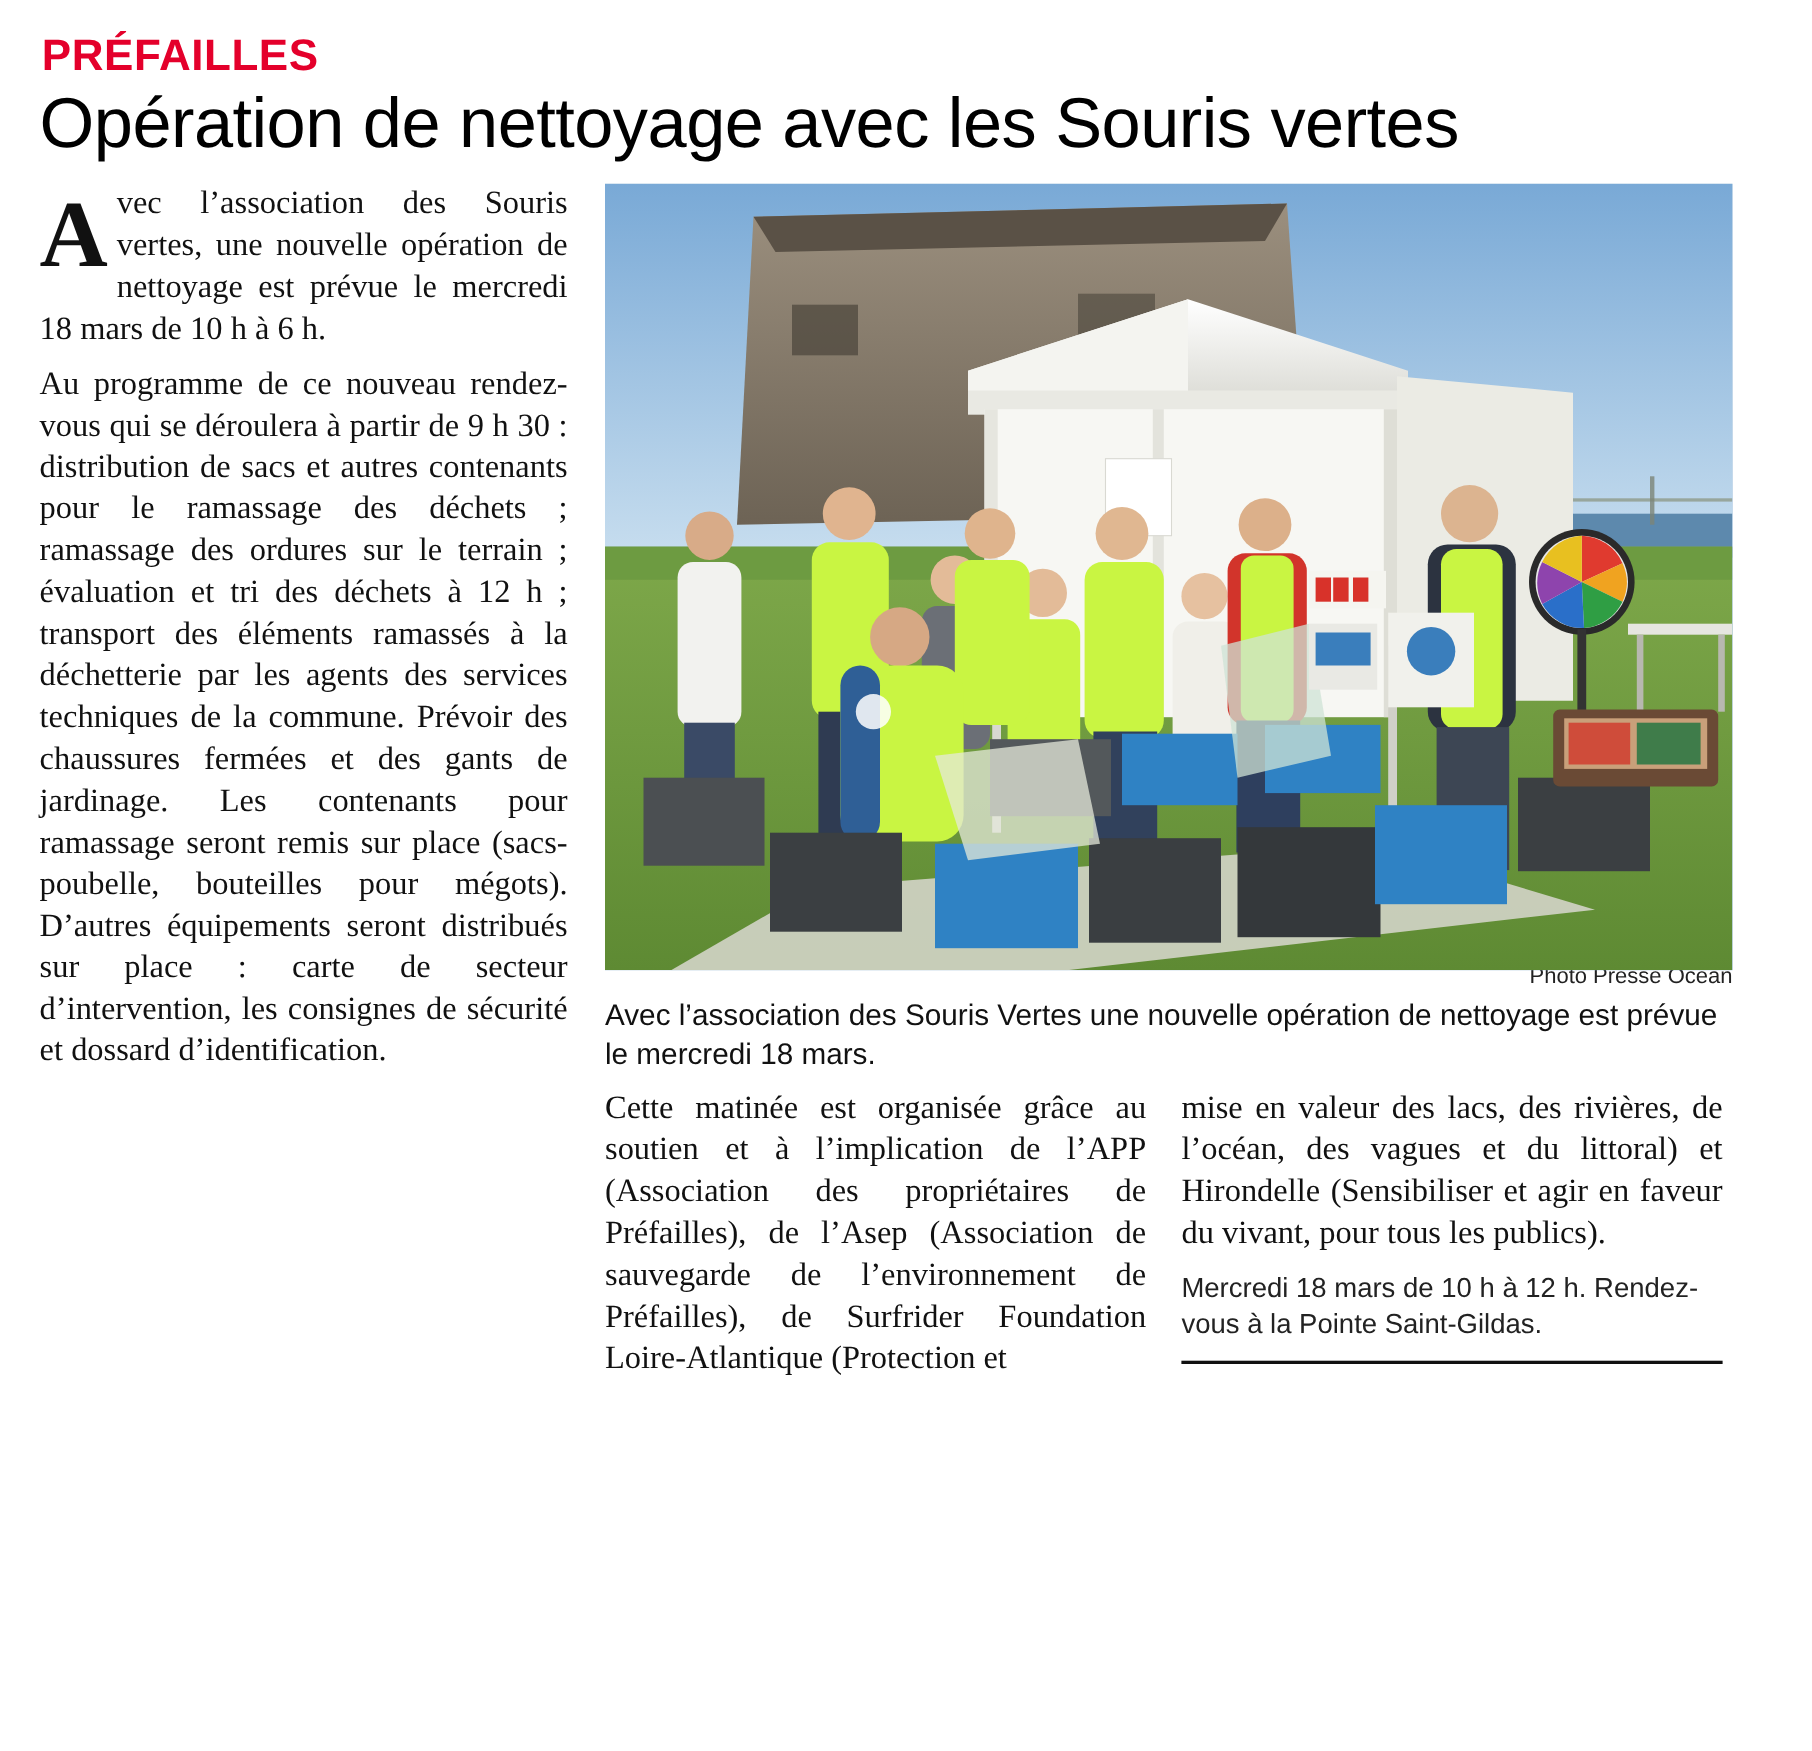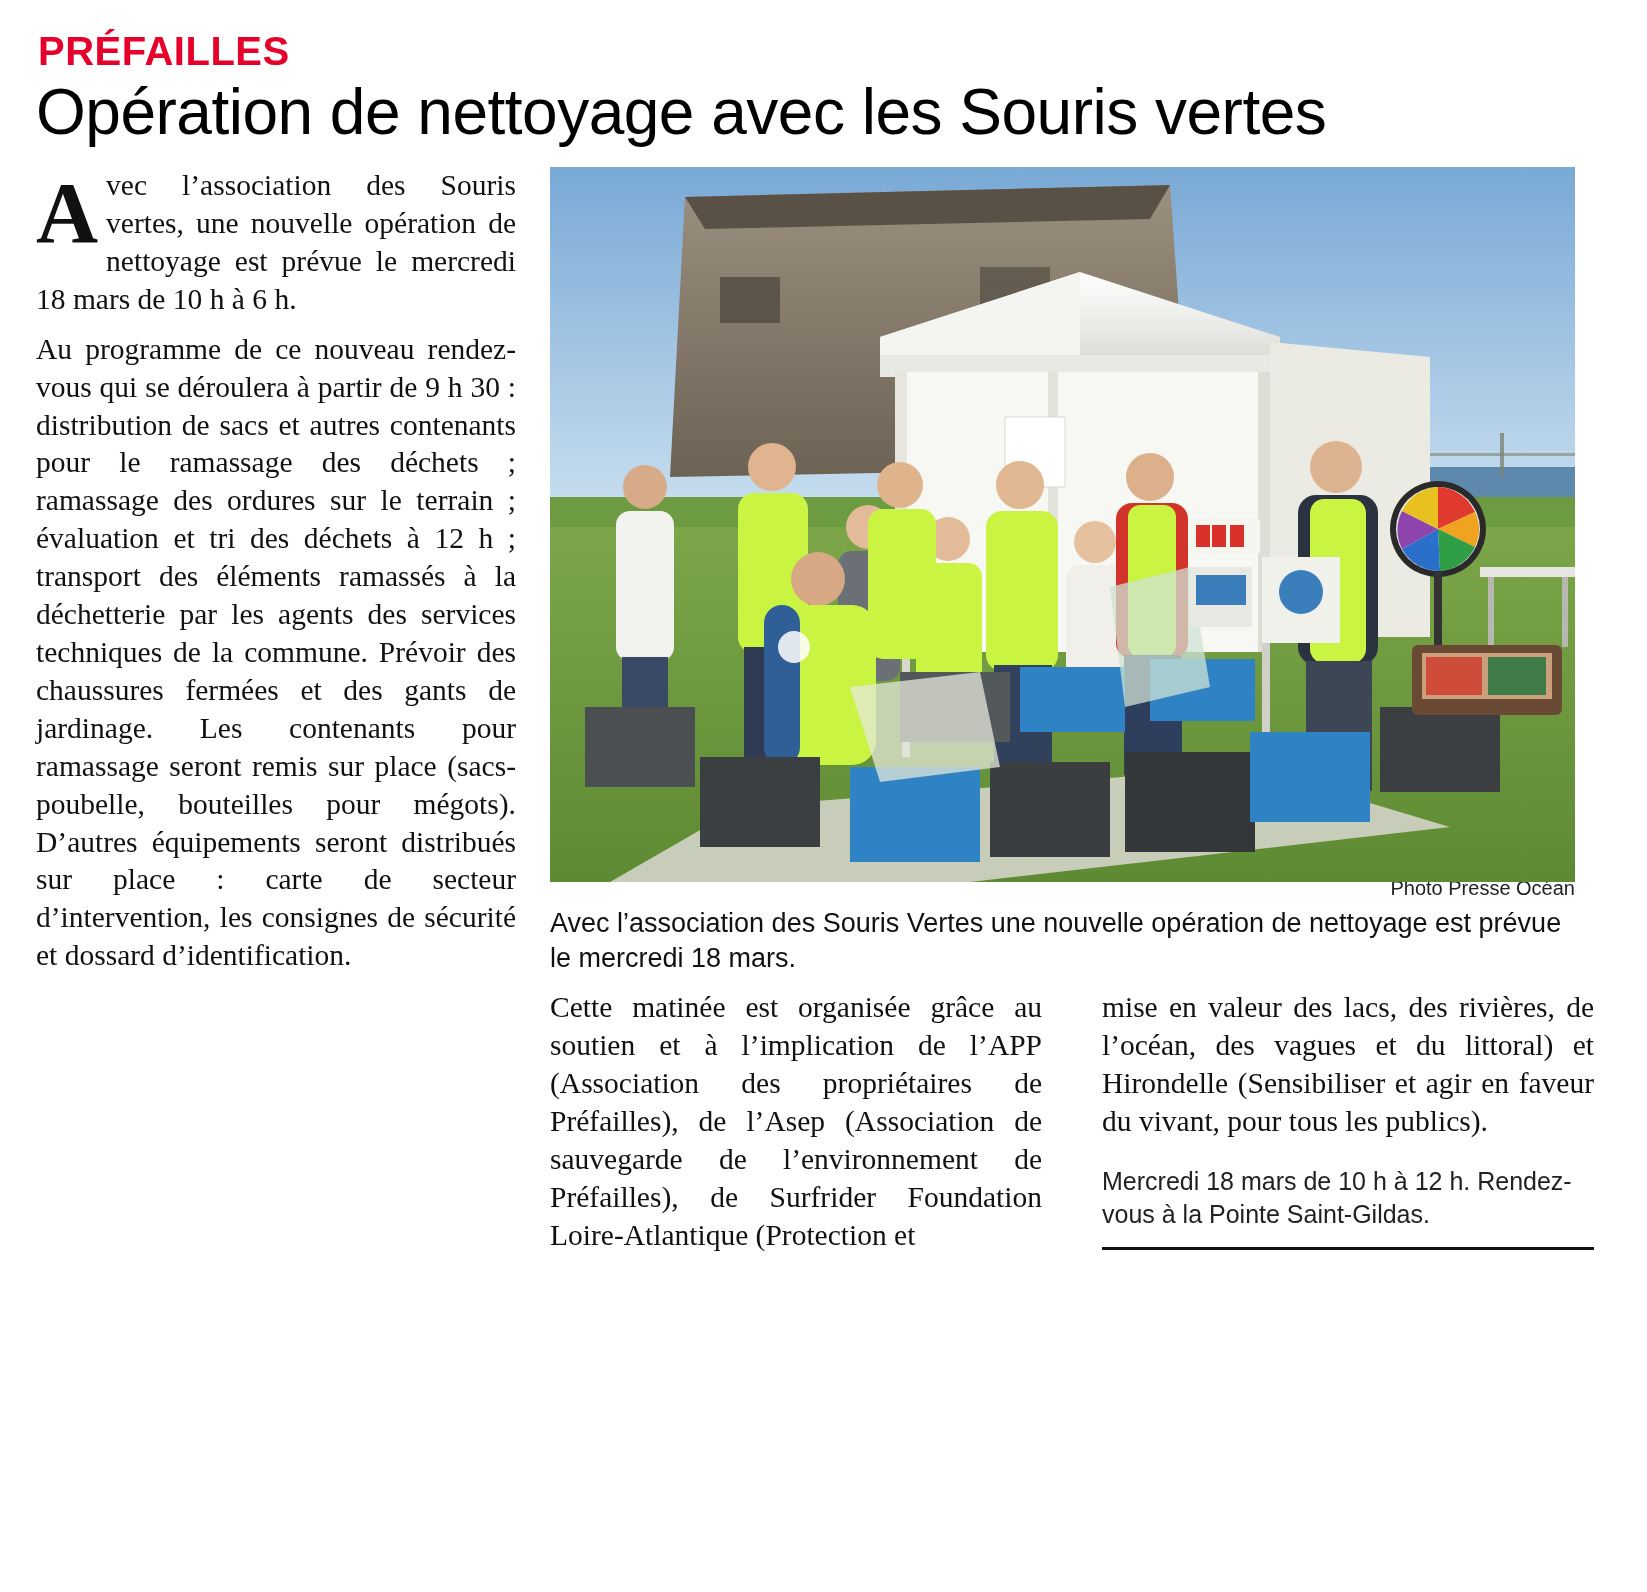--- a/index.html
+++ b/index.html
@@ -112,33 +112,33 @@
     display: flex;
     gap: 34px;
     margin-top: 14px;
   }
   .lower-spacer {
     width: 480px;
     flex: 0 0 480px;
   }
   .lower-cols {
     display: flex;
-    gap: 60px;
+    gap: 32px;
     width: 1025px;
   }
   .lcol {
     width: 492px;
     flex: 0 0 492px;
   }
   .practical {
     font-family: "Liberation Sans", sans-serif;
     font-size: 25px;
     line-height: 1.32;
     color: #222;
-    margin-top: 24px;
+    margin-top: 14px;
     border-bottom: 3px solid #111;
     padding-bottom: 16px;
   }
   .clearfix::after { content: ""; display: table; clear: both; }
 </style>
 </head>
 <body>
 
 <div class="page">
 

